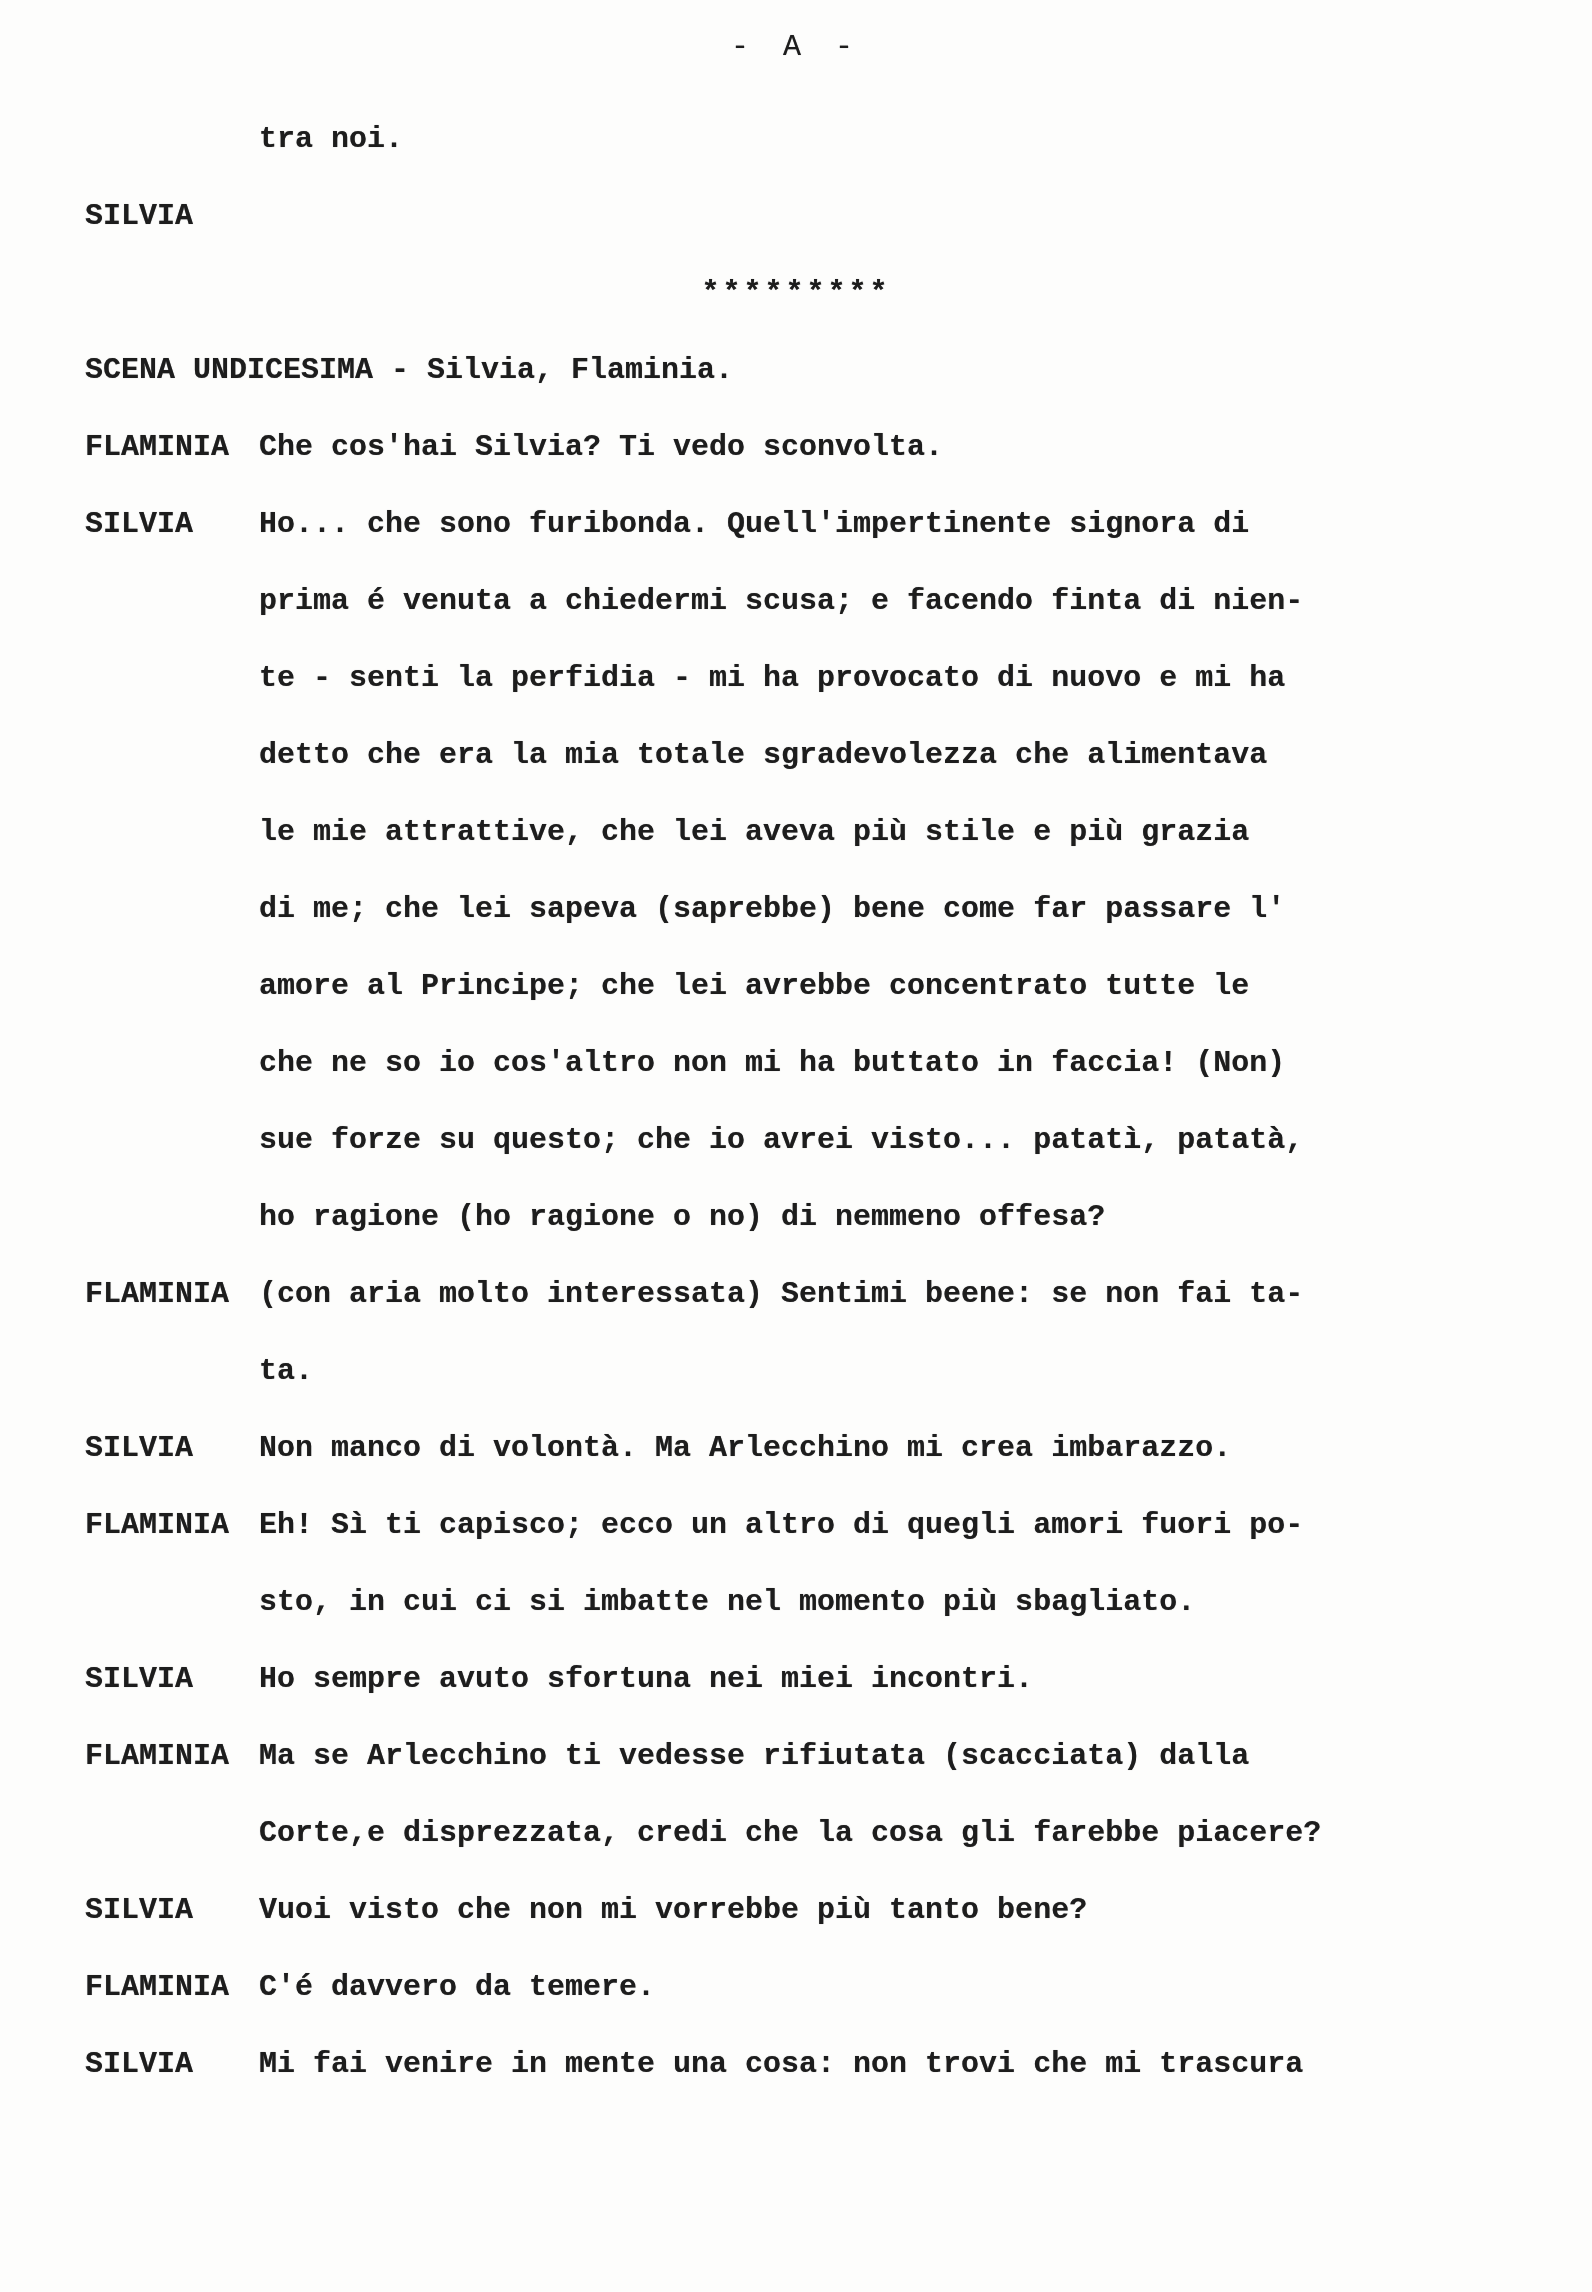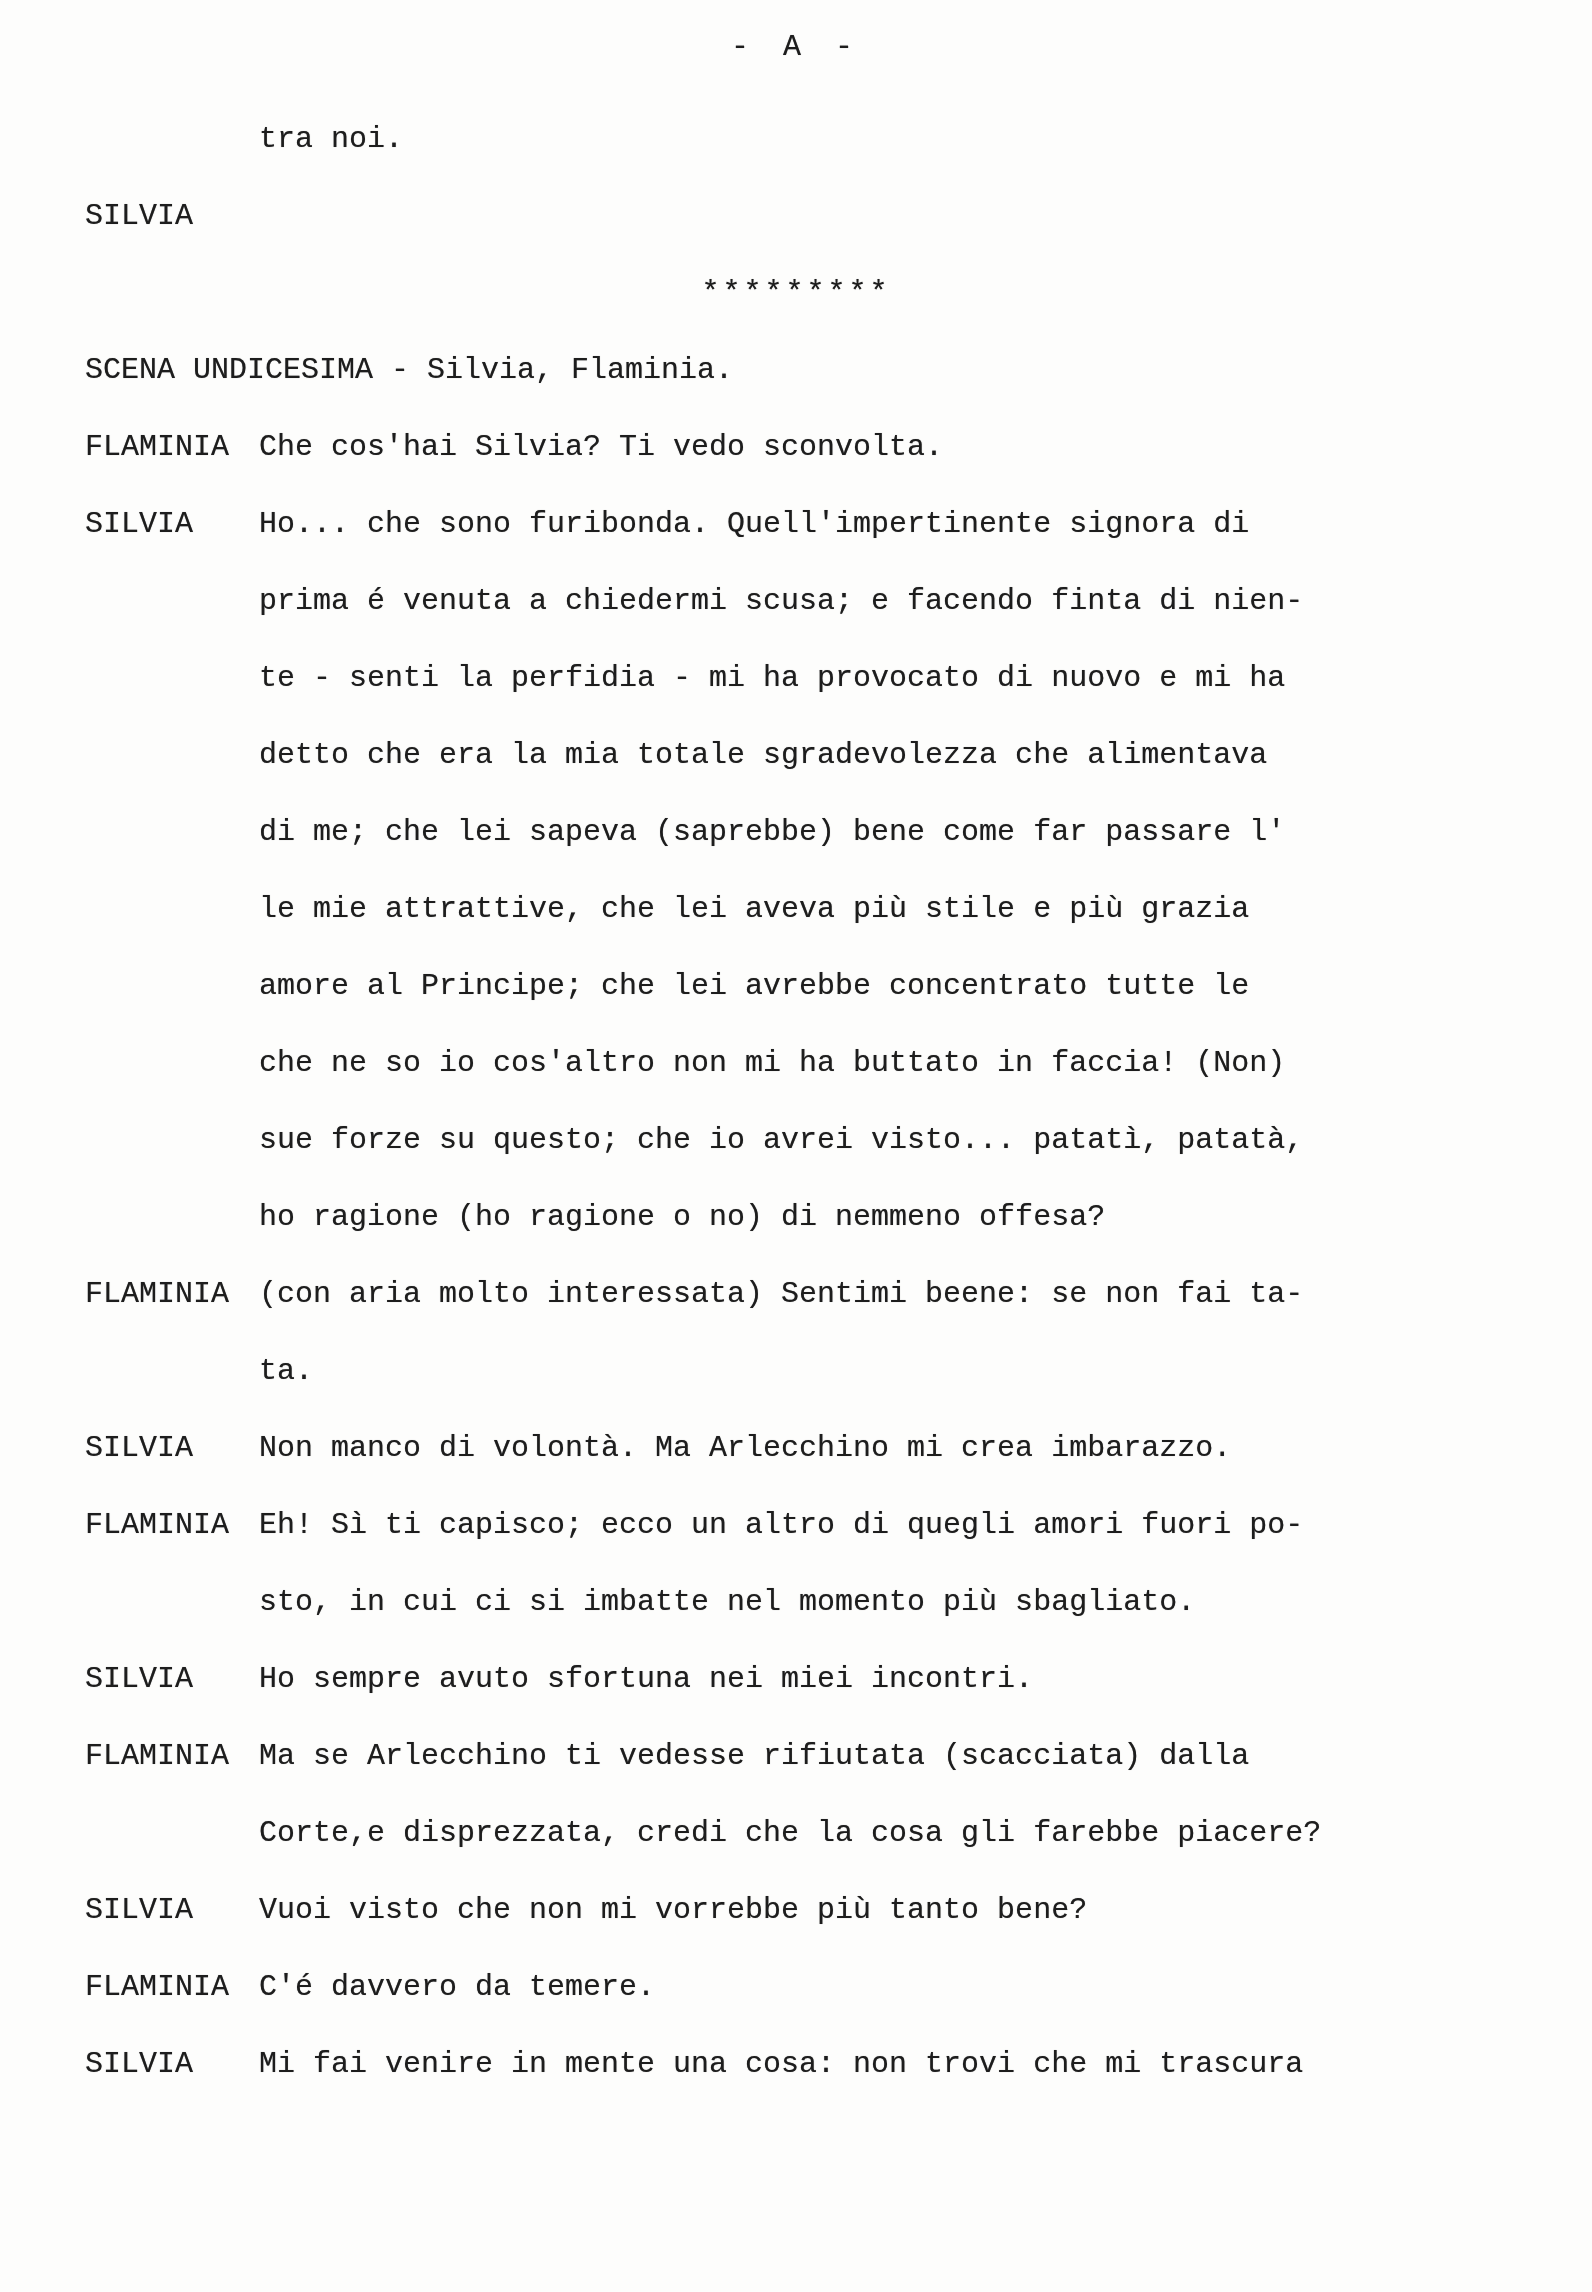--- a/index.html
+++ b/index.html
@@ -32,20 +32,21 @@
     top: 117px;
     left: 0;
     width: 100%;
   }
   .line {
     position: relative;
     height: 77px;
     font-size: 30px;
     line-height: 36px;
     white-space: pre;
+    font-weight: bold;
   }
   .line .speaker {
     position: absolute;
     left: 85px;
     top: 4px;
   }
   .line .text {
     position: absolute;
     left: 259px;
     top: 4px;
@@ -68,22 +69,22 @@
   <div class="script-body">
       <div class="line"><span class="text">tra noi.</span></div>
       <div class="line"><span class="speaker">SILVIA</span></div>
       <div class="line separator"><span class="text">*********</span></div>
       <div class="line scene-heading"><span class="text">SCENA UNDICESIMA - Silvia, Flaminia.</span></div>
       <div class="line"><span class="speaker">FLAMINIA</span><span class="text">Che cos'hai Silvia? Ti vedo sconvolta.</span></div>
       <div class="line"><span class="speaker">SILVIA</span><span class="text">Ho... che sono furibonda. Quell'impertinente signora di</span></div>
       <div class="line"><span class="text">prima é venuta a chiedermi scusa; e facendo finta di nien-</span></div>
       <div class="line"><span class="text">te - senti la perfidia - mi ha provocato di nuovo e mi ha</span></div>
       <div class="line"><span class="text">detto che era la mia totale sgradevolezza che alimentava</span></div>
+      <div class="line"><span class="text">le mie attrattive, che lei aveva più stile e più grazia</span></div>
       <div class="line"><span class="text">di me; che lei sapeva (saprebbe) bene come far passare l'</span></div>
-      <div class="line"><span class="text">le mie attrattive, che lei aveva più stile e più grazia</span></div>
       <div class="line"><span class="text">amore al Principe; che lei avrebbe concentrato tutte le</span></div>
       <div class="line"><span class="text">che ne so io cos'altro non mi ha buttato in faccia! (Non)</span></div>
       <div class="line"><span class="text">sue forze su questo; che io avrei visto... patatì, patatà,</span></div>
       <div class="line"><span class="text">ho ragione (ho ragione o no) di nemmeno offesa?</span></div>
       <div class="line"><span class="speaker">FLAMINIA</span><span class="text">(con aria molto interessata) Sentimi beene: se non fai ta-</span></div>
       <div class="line"><span class="text">ta.</span></div>
       <div class="line"><span class="speaker">SILVIA</span><span class="text">Non manco di volontà. Ma Arlecchino mi crea imbarazzo.</span></div>
       <div class="line"><span class="speaker">FLAMINIA</span><span class="text">Eh! Sì ti capisco; ecco un altro di quegli amori fuori po-</span></div>
       <div class="line"><span class="text">sto, in cui ci si imbatte nel momento più sbagliato.</span></div>
       <div class="line"><span class="speaker">SILVIA</span><span class="text">Ho sempre avuto sfortuna nei miei incontri.</span></div>

